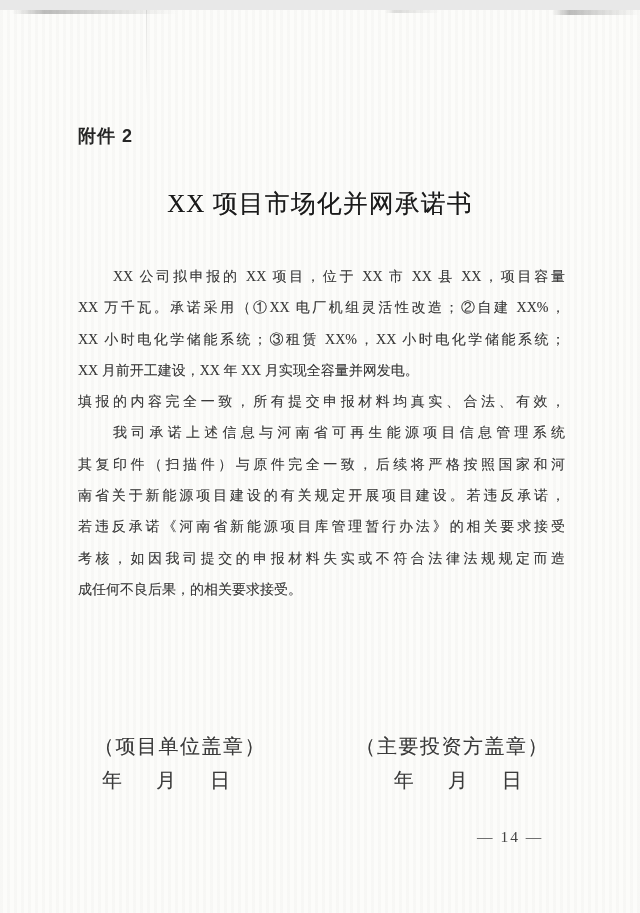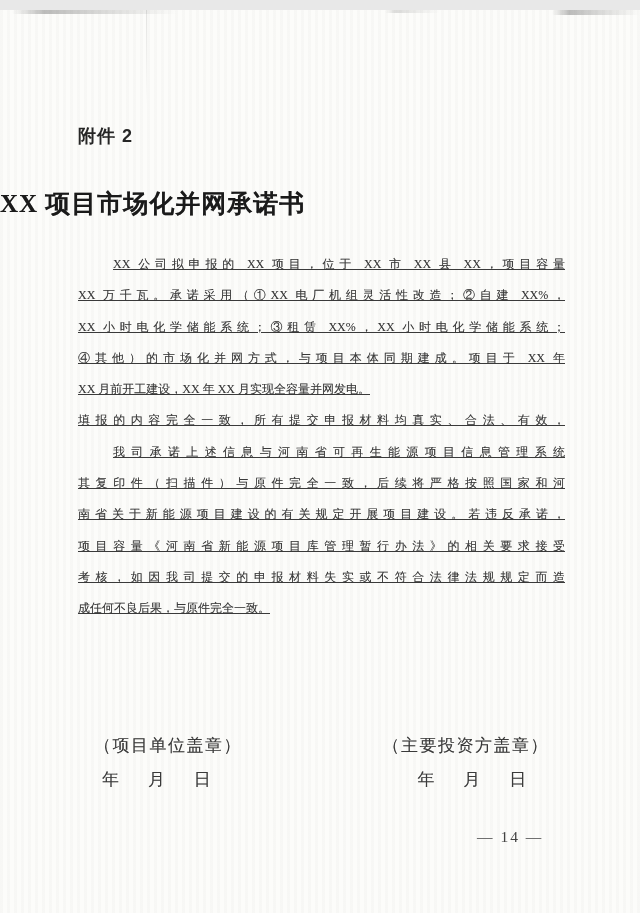--- a/index.html
+++ b/index.html
@@ -50,58 +50,57 @@
     font-size: 18px;
     font-weight: 600;
     color: #262626;
     letter-spacing: 1px;
   }
   .doc-title {
     position: absolute;
     top: 177px;
     left: 0;
     width: 100%;
-    text-align: left;
+    text-align: center;
     font-size: 25px;
-    font-weight: 700;
+    font-weight: 400;
     color: #1a1a1a;
     letter-spacing: 1px;
     text-shadow: 0 0 0.5px rgba(0,0,0,0.45);
   }
 
   .body-text {
     position: absolute;
-    top: 239px;
+    top: 251px;
     left: 78px;
     width: 487px;
-    font-size: 12px;
+    font-size: 14px;
     line-height: 31.3px;
     color: #3a3a3a;
     text-shadow: 0 0 0.4px rgba(40,40,40,0.35);
-    text-decoration: underline;
   }
   .body-text .line {
     text-align: justify;
     text-align-last: justify;
     white-space: nowrap;
   }
   .body-text .line.indent { padding-left: 35px; }
   .body-text .line.end {
     text-align: center;
     text-align-last: left;
   }
 
   .signatures {
     position: absolute;
     top: 726px;
     left: 78px;
     width: 487px;
     display: flex;
     justify-content: space-between;
-    font-size: 17px;
+    font-size: 20px;
     color: #3a3a3a;
     text-shadow: 0 0 0.4px rgba(40,40,40,0.3);
   }
   .sig-block.left  { margin-left: 16px; }
   .sig-block.right { margin-right: 16px; }
   .stamp-label {
     letter-spacing: 1.5px;
     line-height: 20px;
   }
   .date-line {
@@ -134,29 +133,28 @@
   <div class="hairline"></div>
 
   <div class="attachment">附件 2</div>
 
   <h1 class="doc-title" style="margin:0;">XX 项目市场化并网承诺书</h1>
 
   <div class="body-text">
     <div class="line indent">XX 公司拟申报的 XX 项目，位于 XX 市 XX 县 XX，项目容量</div>
     <div class="line">XX 万千瓦。承诺采用（①XX 电厂机组灵活性改造；②自建 XX%，</div>
     <div class="line">XX 小时电化学储能系统；③租赁 XX%，XX 小时电化学储能系统；</div>
-    <div class="line">④其他）的市场化并网方式，与项目本体同期建成。项目于 XX 年</div>
     <div class="line end">XX 月前开工建设，XX 年 XX 月实现全容量并网发电。</div>
     <div class="line">填报的内容完全一致，所有提交申报材料均真实、合法、有效，</div>
     <div class="line indent">我司承诺上述信息与河南省可再生能源项目信息管理系统</div>
     <div class="line">其复印件（扫描件）与原件完全一致，后续将严格按照国家和河</div>
     <div class="line">南省关于新能源项目建设的有关规定开展项目建设。若违反承诺，</div>
-    <div class="line">项目容量《河南省新能源项目库管理暂行办法》的相关要求接受</div>
+    <div class="line">若违反承诺《河南省新能源项目库管理暂行办法》的相关要求接受</div>
     <div class="line">考核，如因我司提交的申报材料失实或不符合法律法规规定而造</div>
-    <div class="line end">成任何不良后果，与原件完全一致。</div>
+    <div class="line end">成任何不良后果，的相关要求接受。</div>
   </div>
 
   <div class="signatures">
     <div class="sig-block left">
       <div class="stamp-label">（项目单位盖章）</div>
       <div class="date-line">年　月　日</div>
     </div>
     <div class="sig-block right">
       <div class="stamp-label">（主要投资方盖章）</div>
       <div class="date-line">年　月　日</div>

